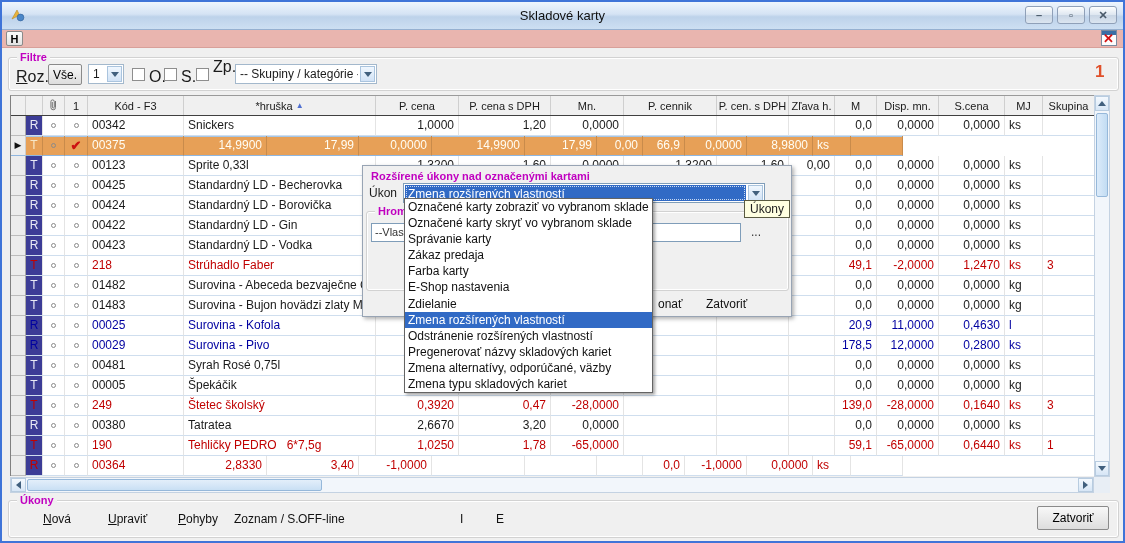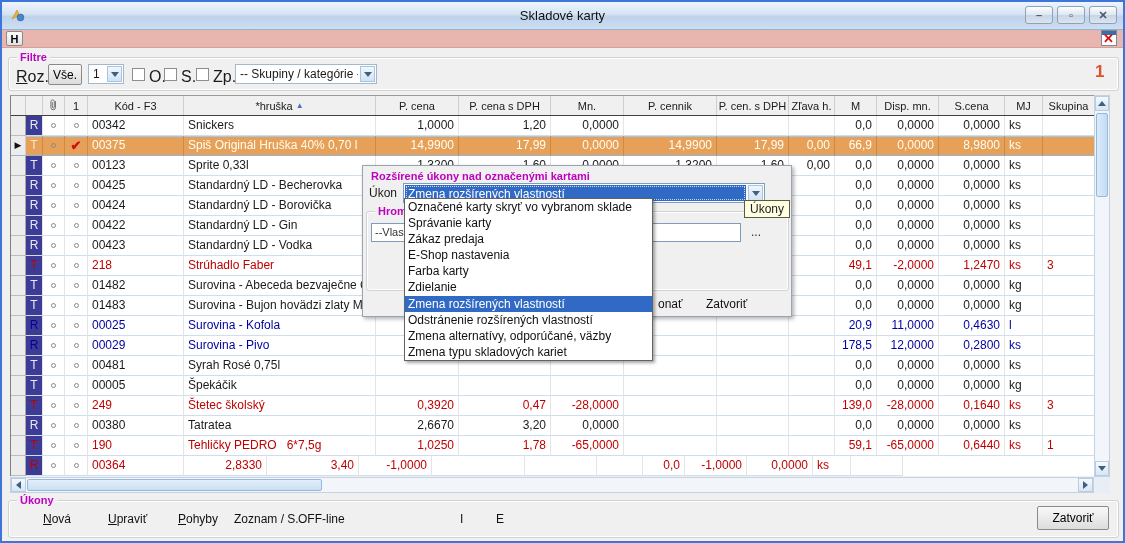--- a/index.html
+++ b/index.html
@@ -153,21 +153,21 @@
     <span class="cval">1</span>
     <div class="combo-btn">
         <div class="tri-dn"></div>
       </div>
   </div>
   <div class="cb" style="left:130px;top:66px;"></div>
   <span class="flt-label" style="left:147px;top:66px;position:absolute;">O.</span>
   <div class="cb" style="left:162px;top:66px;"></div>
   <span class="flt-label" style="left:179px;top:66px;position:absolute;">S.</span>
   <div class="cb" style="left:194px;top:66px;"></div>
-  <span class="flt-label" style="left:211px;top:66px;position:absolute;">Zp.</span>
+  <span class="flt-label" style="left:211px;top:56px;position:absolute;">Zp.</span>
   <div class="combo" style="left:233px;top:62px;width:142px;">
     <span class="cval">-- Skupiny / kategórie --</span>
     <div class="combo-btn">
         <div class="tri-dn"></div>
       </div>
   </div>
   <span class="count-badge" style="left:1093px;top:60px;">1</span>
 
   <div class="tablewrap">
     <div class="thead" id="thead">
@@ -210,21 +210,20 @@
           <div class="tc k-s_cena num" style="width: 66px;">0,0000</div>
           <div class="tc k-mj" style="width: 38px;">ks</div>
           <div class="tc k-skupina" style="width: 52px;"></div>
         </div>
         <div class="trow c-black selrow">
           <div class="tc k-sel ctr" style="width: 15px;"><span class="selarr">▶</span></div>
           <div class="tc k-type ctr" style="width: 17px;">T</div>
           <div class="tc k-attach ctr" style="width: 22px;"><span class="circ"></span></div>
           <div class="tc k-one ctr" style="width: 23px;"><span class="chk">✔</span></div>
           <div class="tc k-code" style="width: 96px;">00375</div>
-          <div class="tc k-name" style="width: 192px;">Spiš Originál Hruška 40% 0,70 l</div>
           <div class="tc k-p_cena num" style="width: 83px;">14,9900</div>
           <div class="tc k-p_cena_dph num" style="width: 92px;">17,99</div>
           <div class="tc k-mn num" style="width: 73px;">0,0000</div>
           <div class="tc k-p_cennik num" style="width: 93px;">14,9900</div>
           <div class="tc k-p_cen_dph num" style="width: 72px;">17,99</div>
           <div class="tc k-zlava num" style="width: 46px;">0,00</div>
           <div class="tc k-m num" style="width: 42px;">66,9</div>
           <div class="tc k-disp num" style="width: 62px;">0,0000</div>
           <div class="tc k-s_cena num" style="width: 66px;">8,9800</div>
           <div class="tc k-mj" style="width: 38px;">ks</div>
@@ -569,28 +568,30 @@
     <div class="dlg-group">
       <span class="grouplabel">Hroma</span>
       <div class="dlg-input">--Vlas</div>
       <span class="dots">...</span>
     </div>
     <span class="flatbtn" style="left:295px;top:131px;">onať</span>
     <span class="flatbtn" style="left:343px;top:131px;">Zatvoriť</span>
   </div>
 
   <div class="ddlist" id="ddlist">
+      <div class="dditem">Označené karty zobraziť vo vybranom sklade</div>
       <div class="dditem">Označené karty skryť vo vybranom sklade</div>
       <div class="dditem">Správanie karty</div>
       <div class="dditem">Zákaz predaja</div>
+      <div class="dditem">Farba karty</div>
       <div class="dditem">E-Shop nastavenia</div>
-      <div class="dditem">Farba karty</div>
       <div class="dditem">Zdielanie</div>
       <div class="dditem hl">Zmena rozšírených vlastností</div>
       <div class="dditem">Odstránenie rozšírených vlastností</div>
+      <div class="dditem">Pregenerovať názvy skladových kariet</div>
       <div class="dditem">Zmena alternatívy, odporúčané, väzby</div>
       <div class="dditem">Zmena typu skladových kariet</div>
     </div>
 
   <div class="tooltip">Úkony</div>
 
   <div class="actions-box">
     <div class="groupbox" style="left:0;top:2px;width:1111px;height:38px;">
       <span class="grouplabel">Úkony</span>
     </div>

